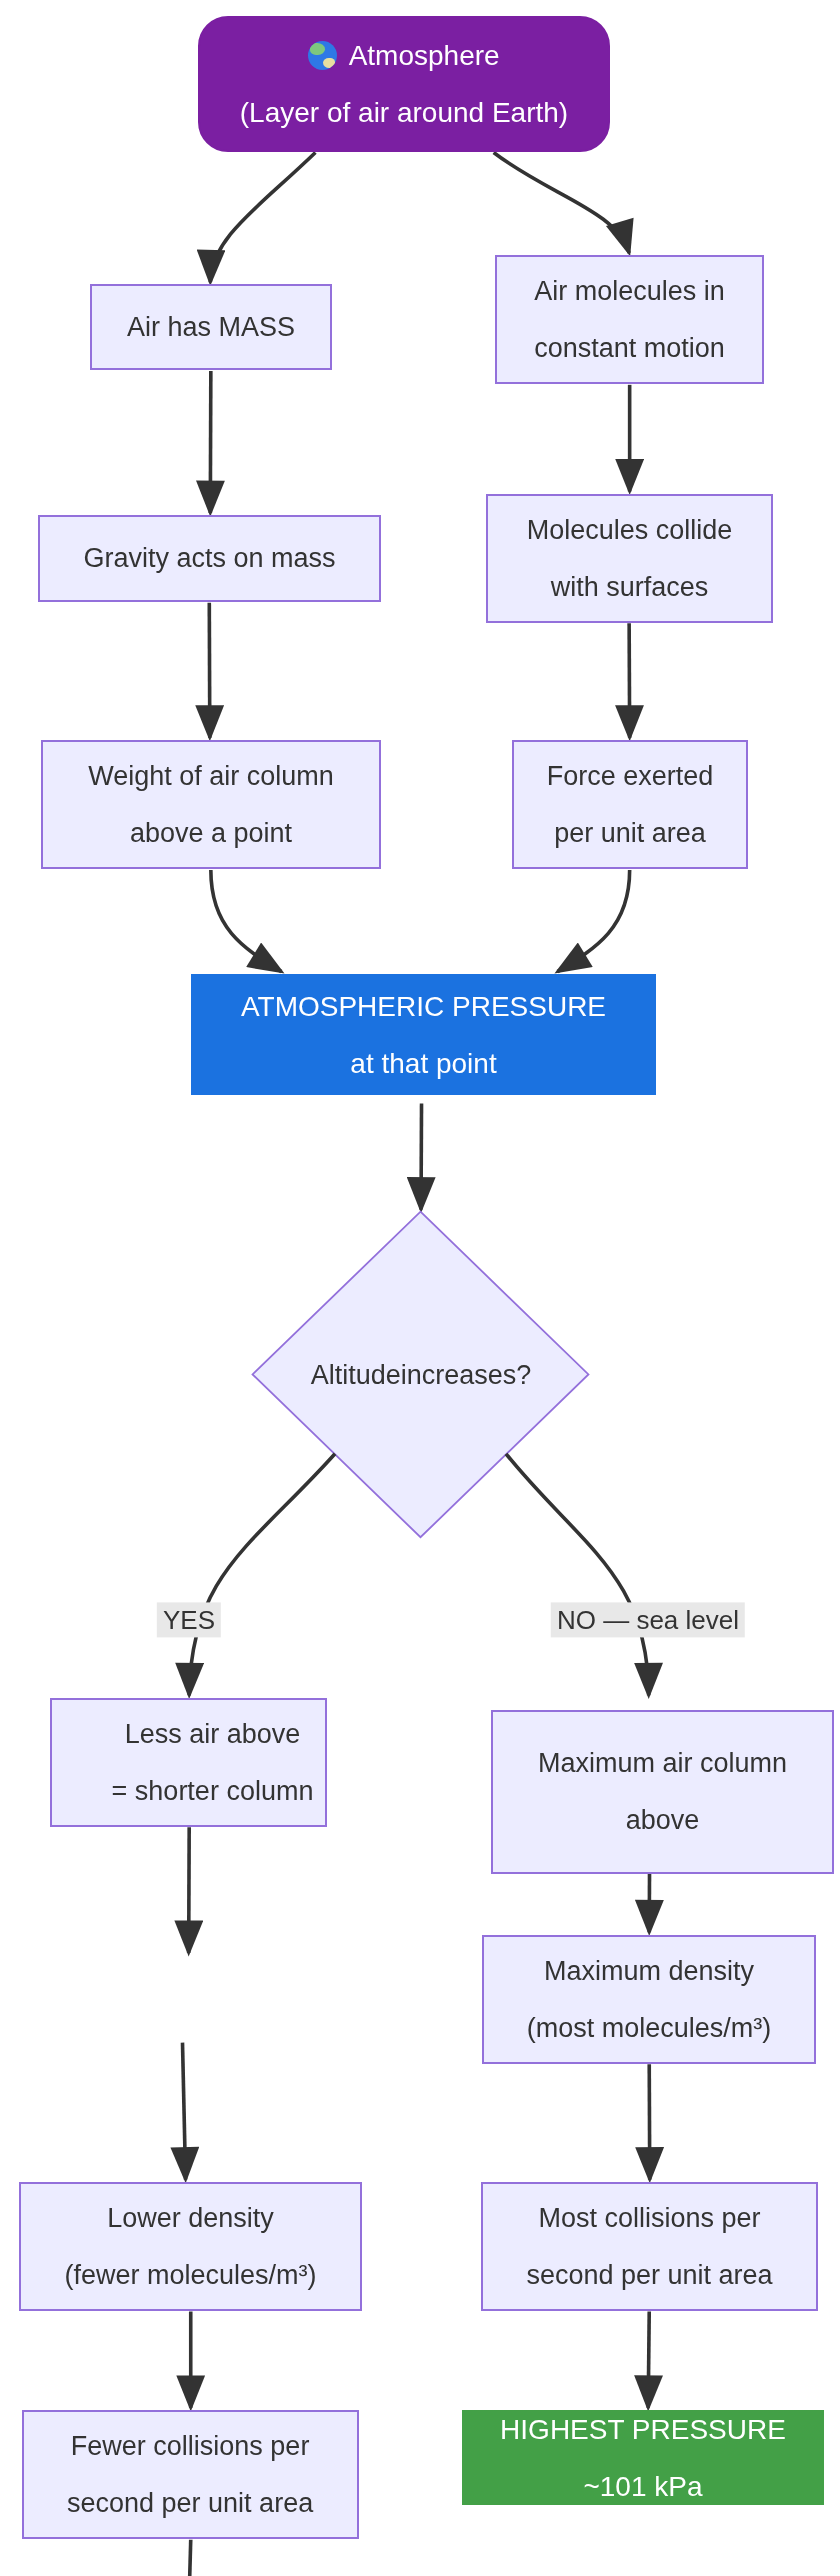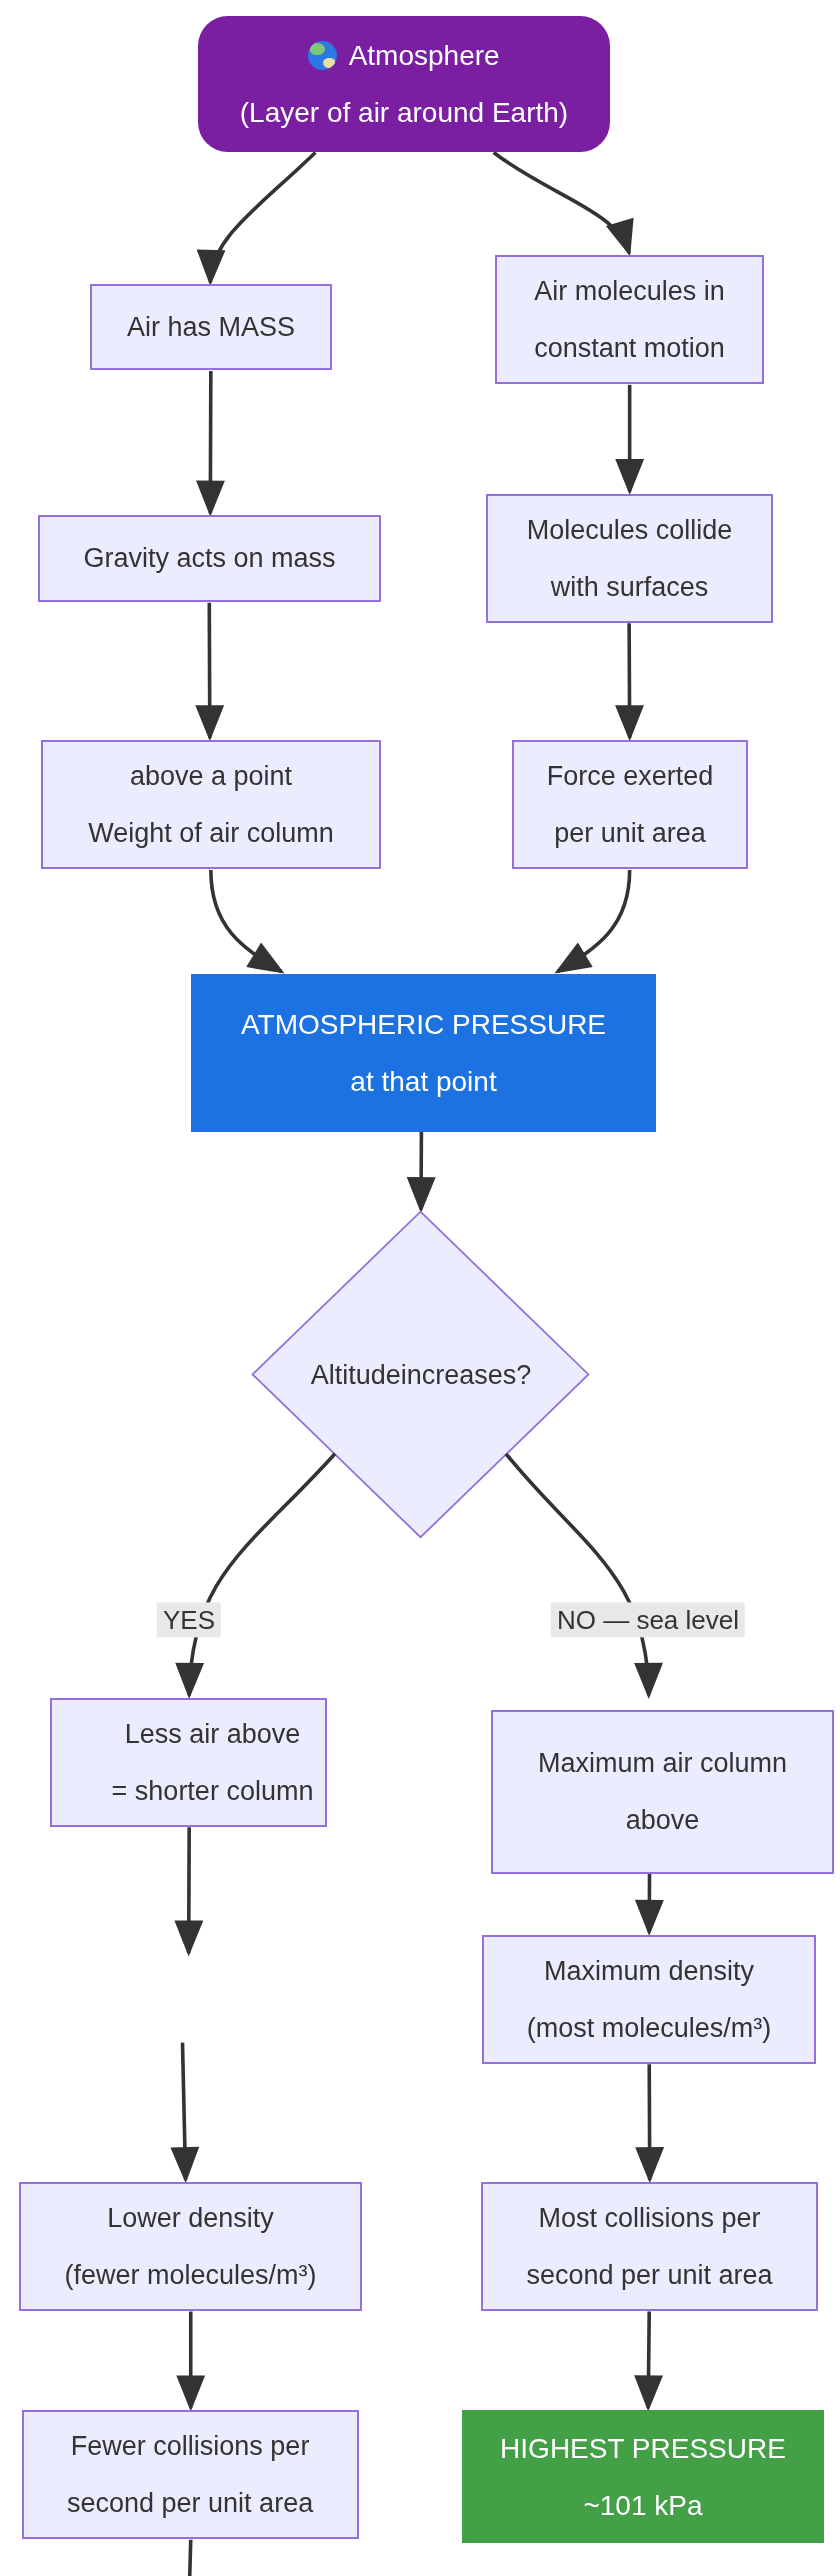--- a/index.html
+++ b/index.html
@@ -89,30 +89,30 @@
   <div class="node" style="left:486px;top:494px;width:287px;height:129px;">
     <div class="line">Molecules collide</div>
     <div class="line">with surfaces</div>
   </div>
 
   <div class="node" style="left:38px;top:515px;width:343px;height:87px;">
     <div class="line">Gravity acts on mass</div>
   </div>
 
   <div class="node" style="left:41px;top:740px;width:340px;height:129px;">
+    <div class="line">Weight of air column</div>
     <div class="line">above a point</div>
-    <div class="line">Weight of air column</div>
   </div>
 
   <div class="node" style="left:512px;top:740px;width:236px;height:129px;">
     <div class="line">Force exerted</div>
     <div class="line">per unit area</div>
   </div>
 
-  <div class="node fill-blue" style="left:191px;top:974px;width:465px;height:158px;">
+  <div class="node fill-blue" style="left:191px;top:974px;width:465px;height:121px;">
     <div class="line">ATMOSPHERIC PRESSURE</div>
     <div class="line">at that point</div>
   </div>
 
   <div class="diamond-label" style="left:292px;top:1290px;width:258px;height:170px;">
     <div class="line">Altitude</div>
     <div class="line">increases?</div>
   </div>
 
   <div class="edge-label" style="left:189px;top:1620px;">YES</div>
@@ -142,19 +142,19 @@
   <div class="node" style="left:481px;top:2182px;width:337px;height:129px;">
     <div class="line">Most collisions per</div>
     <div class="line">second per unit area</div>
   </div>
 
   <div class="node" style="left:21.6px;top:2410px;width:337px;height:129px;">
     <div class="line">Fewer collisions per</div>
     <div class="line">second per unit area</div>
   </div>
 
-  <div class="node fill-green" style="left:462px;top:2410px;width:362px;height:133px;">
+  <div class="node fill-green" style="left:462px;top:2410px;width:362px;height:95px;">
     <div class="line">HIGHEST PRESSURE</div>
     <div class="line">~101 kPa</div>
   </div>
 
 </div>
 
 
 </body></html>

